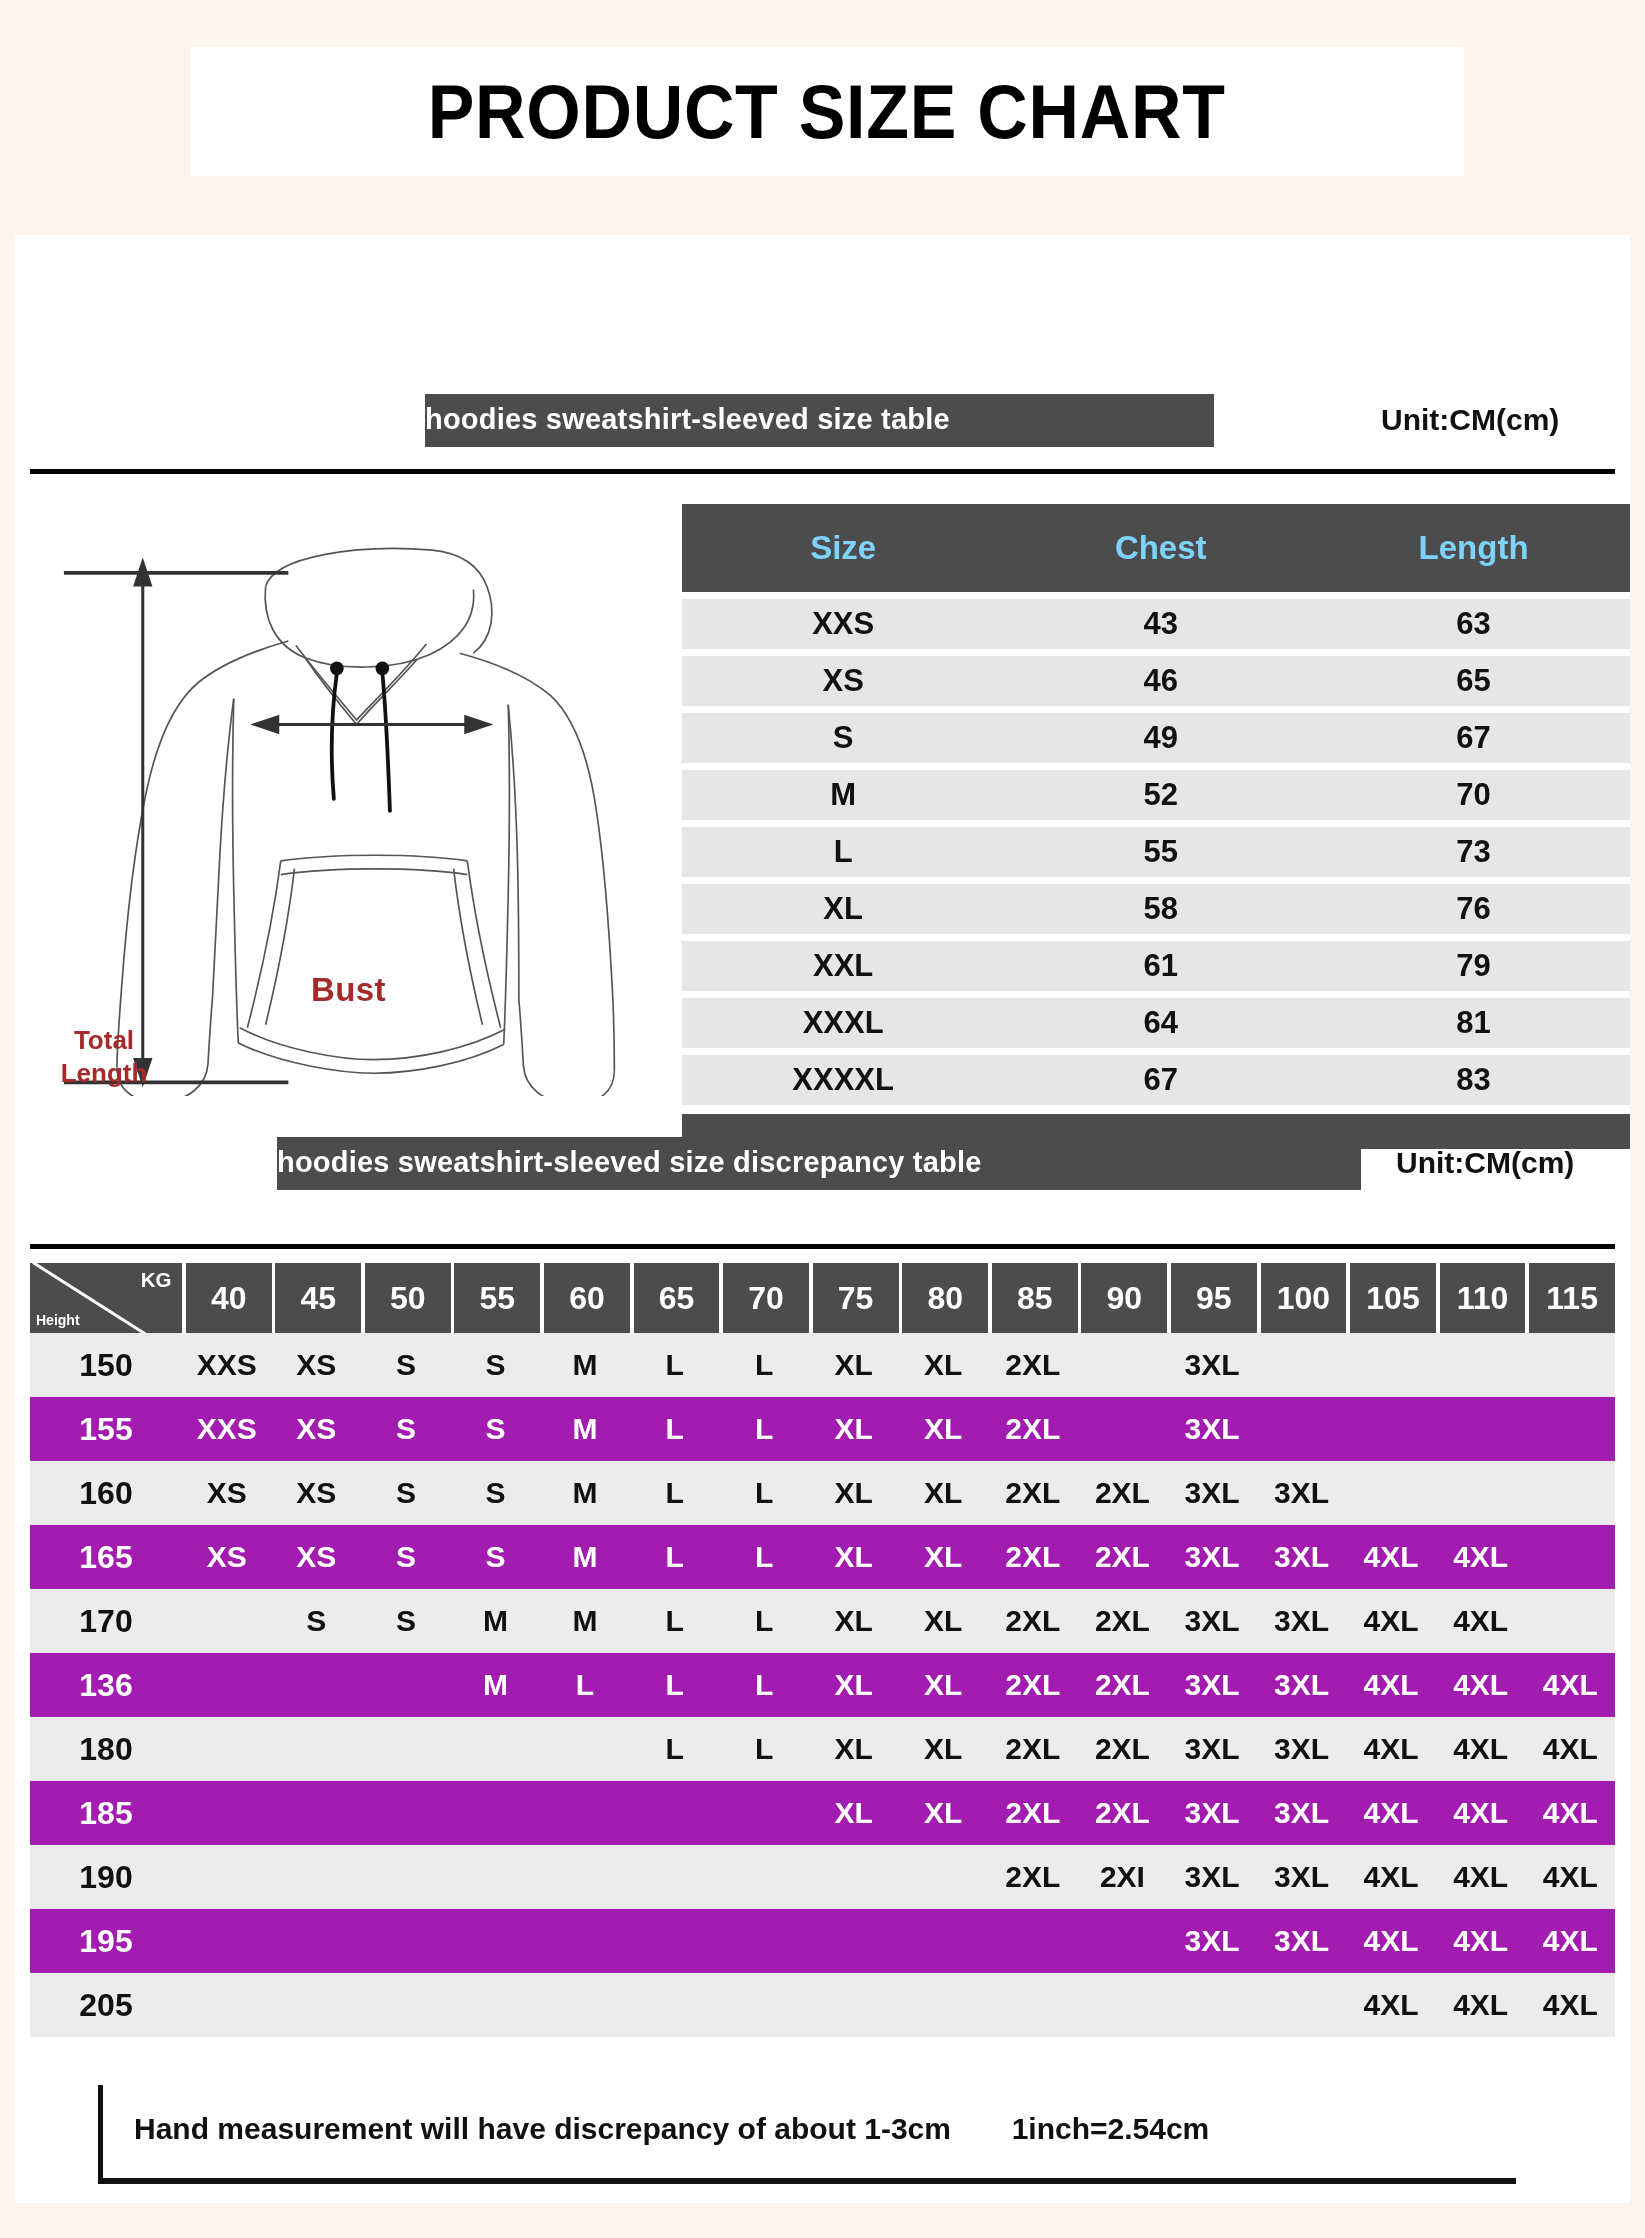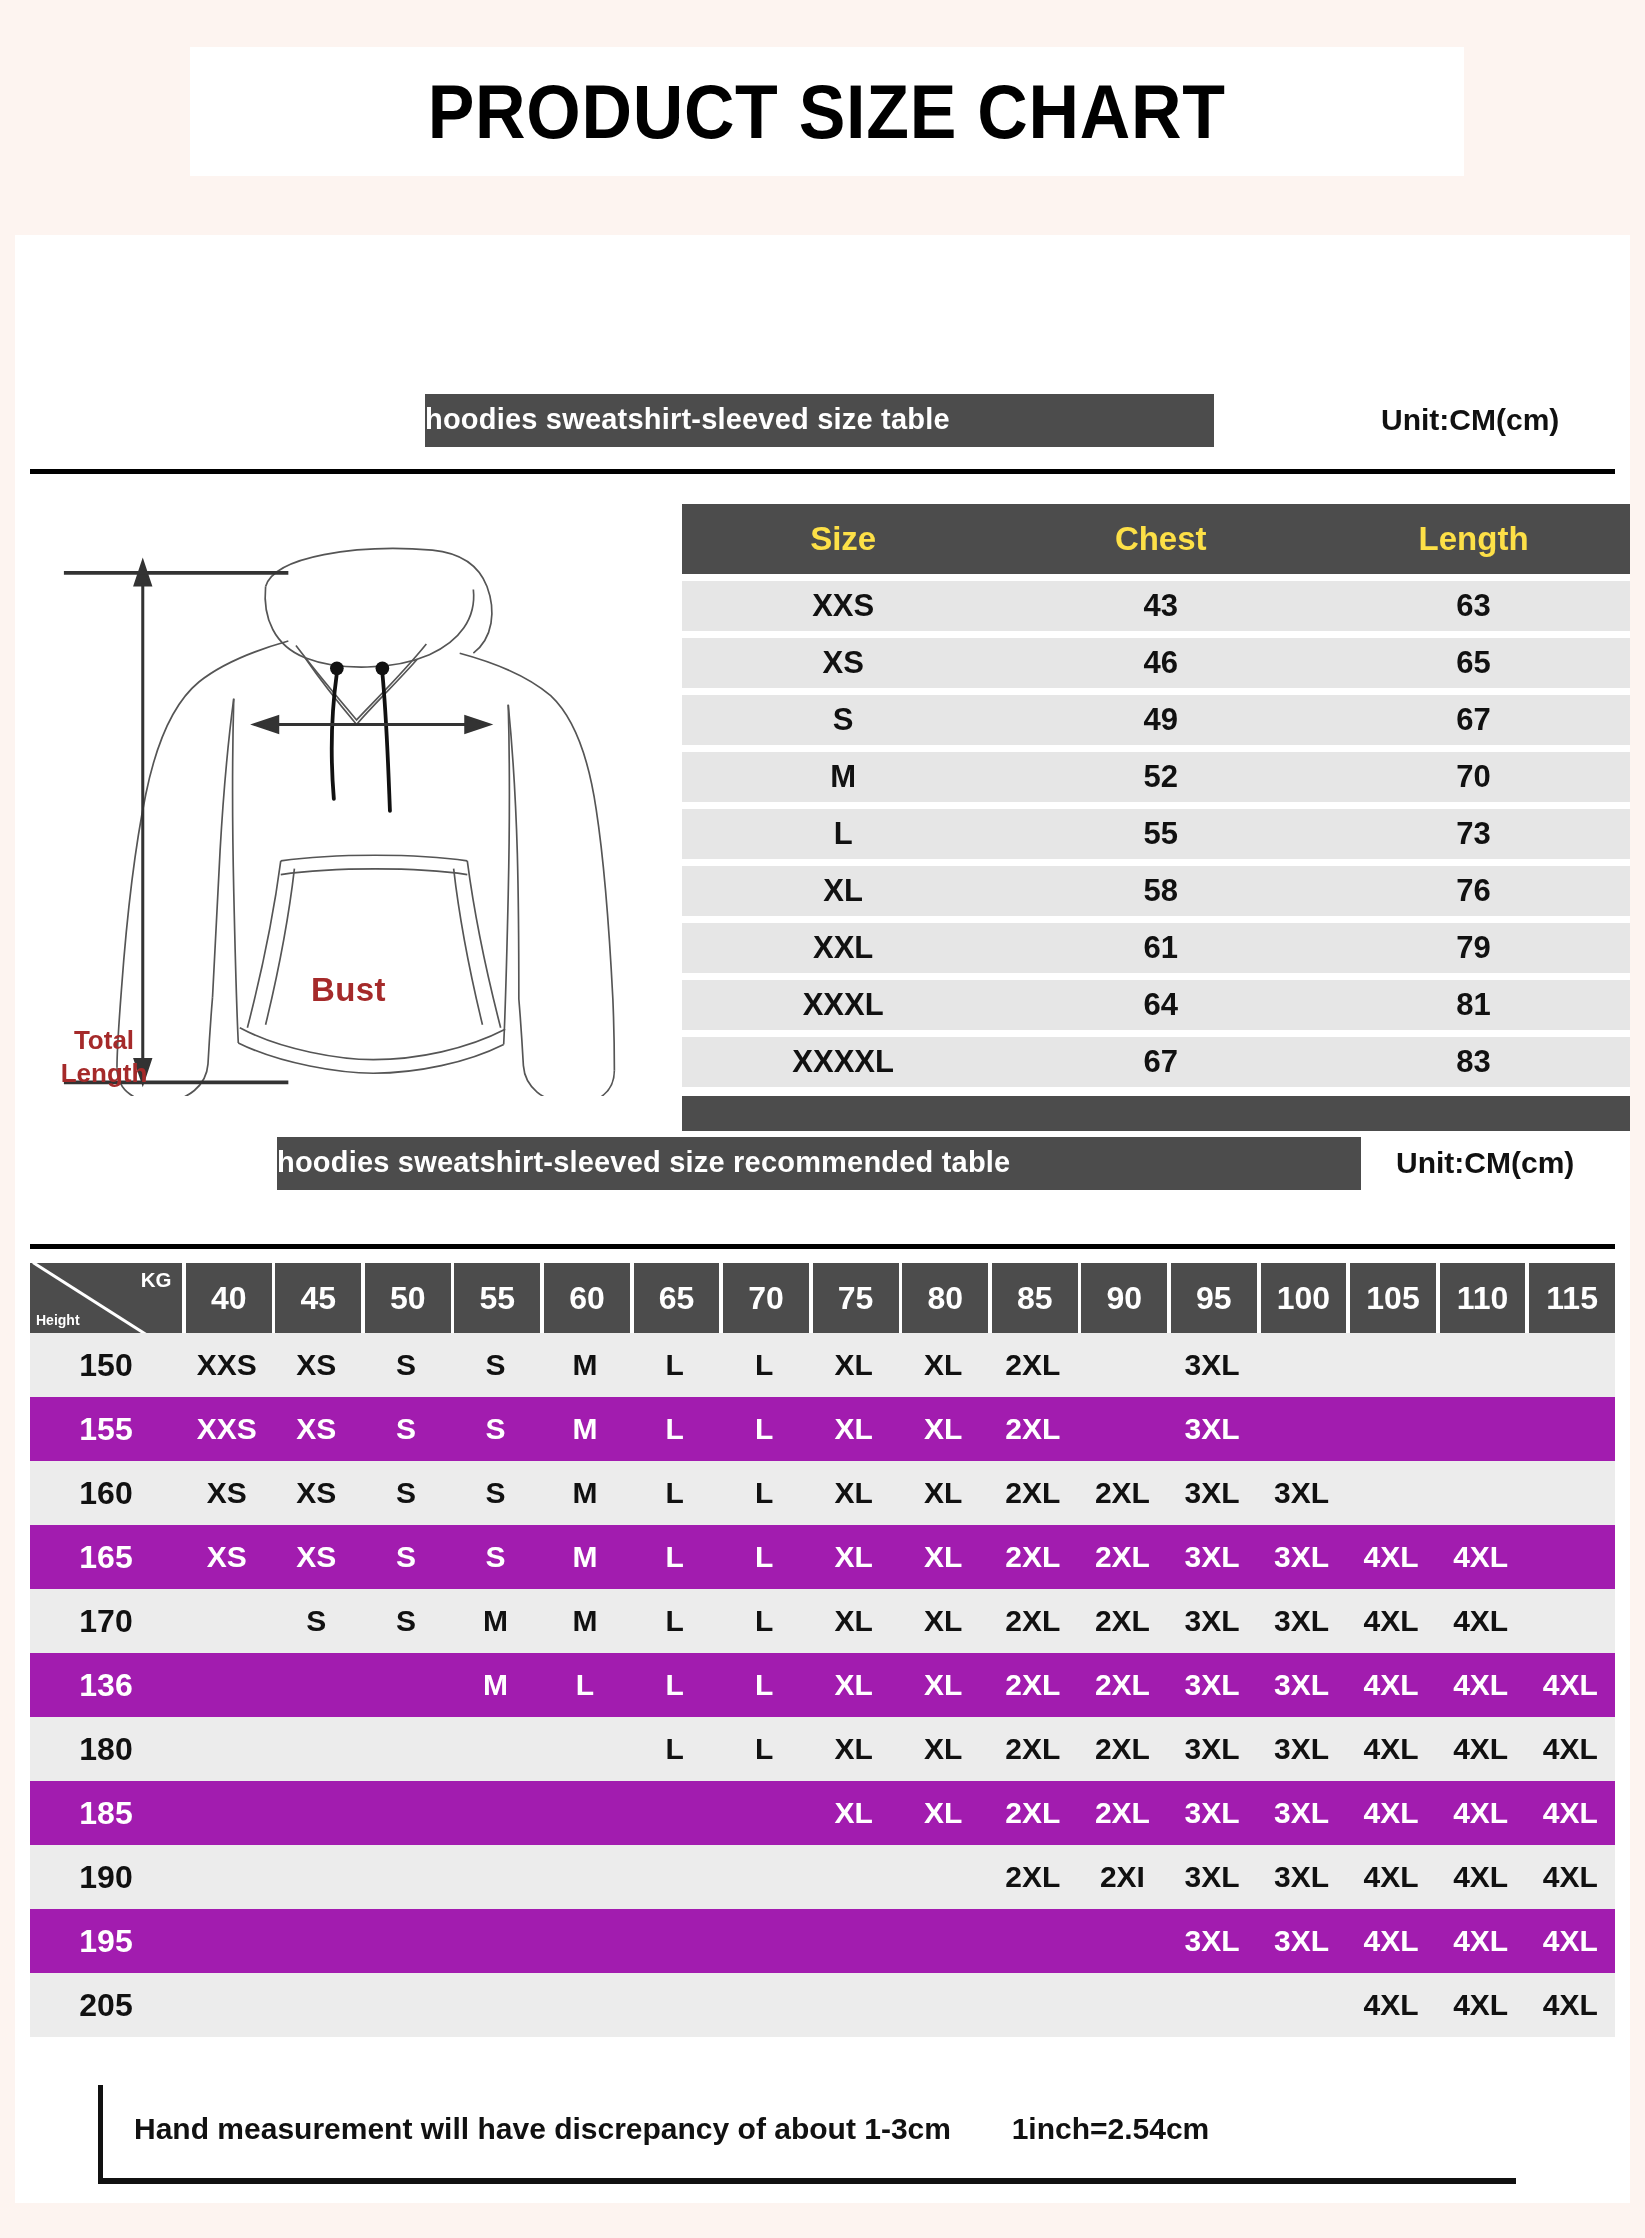--- a/index.html
+++ b/index.html
@@ -175,26 +175,26 @@
     width: 948px;
   }
   .size-table table {
     border-collapse: separate;
     border-spacing: 0 7.6px;
     width: 948px;
     table-layout: fixed;
   }
   .size-table th {
     background: #4c4c4c;
-    color: #fde047;
+    color: #7dd3fc;
     font-size: 33px;
     font-weight: bold;
     height: 56px;
     text-align: center;
-    padding: 7px;
+    padding: 16px;
   }
   .size-table td {
     background: #e6e6e6;
     color: #111111;
     font-size: 31px;
     font-weight: bold;
     height: 50px;
     text-align: center;
     padding: 0;
   }
@@ -479,21 +479,21 @@
               <td>XXXXL</td>
               <td>67</td>
               <td>83</td>
             </tr>
           </tbody>
       </table>
       <div class="footbar"></div>
     </div>
 
     <div class="banner-row b2">
-      <div class="banner">hoodies sweatshirt-sleeved size recommended table</div>
+      <div class="banner">hoodies sweatshirt-sleeved size discrepancy table</div>
       <div class="unit-label">Unit:CM(cm)</div>
     </div>
 
     <div class="hrule mid"></div>
 
     <div class="rec-wrap">
       <div class="rec-head" id="rec-head">
         <div class="corner">
           <svg class="slash" viewBox="0 0 240 110">
             <line x1="14" y1="6" x2="168" y2="104" stroke="#ffffff" stroke-width="4"></line>

